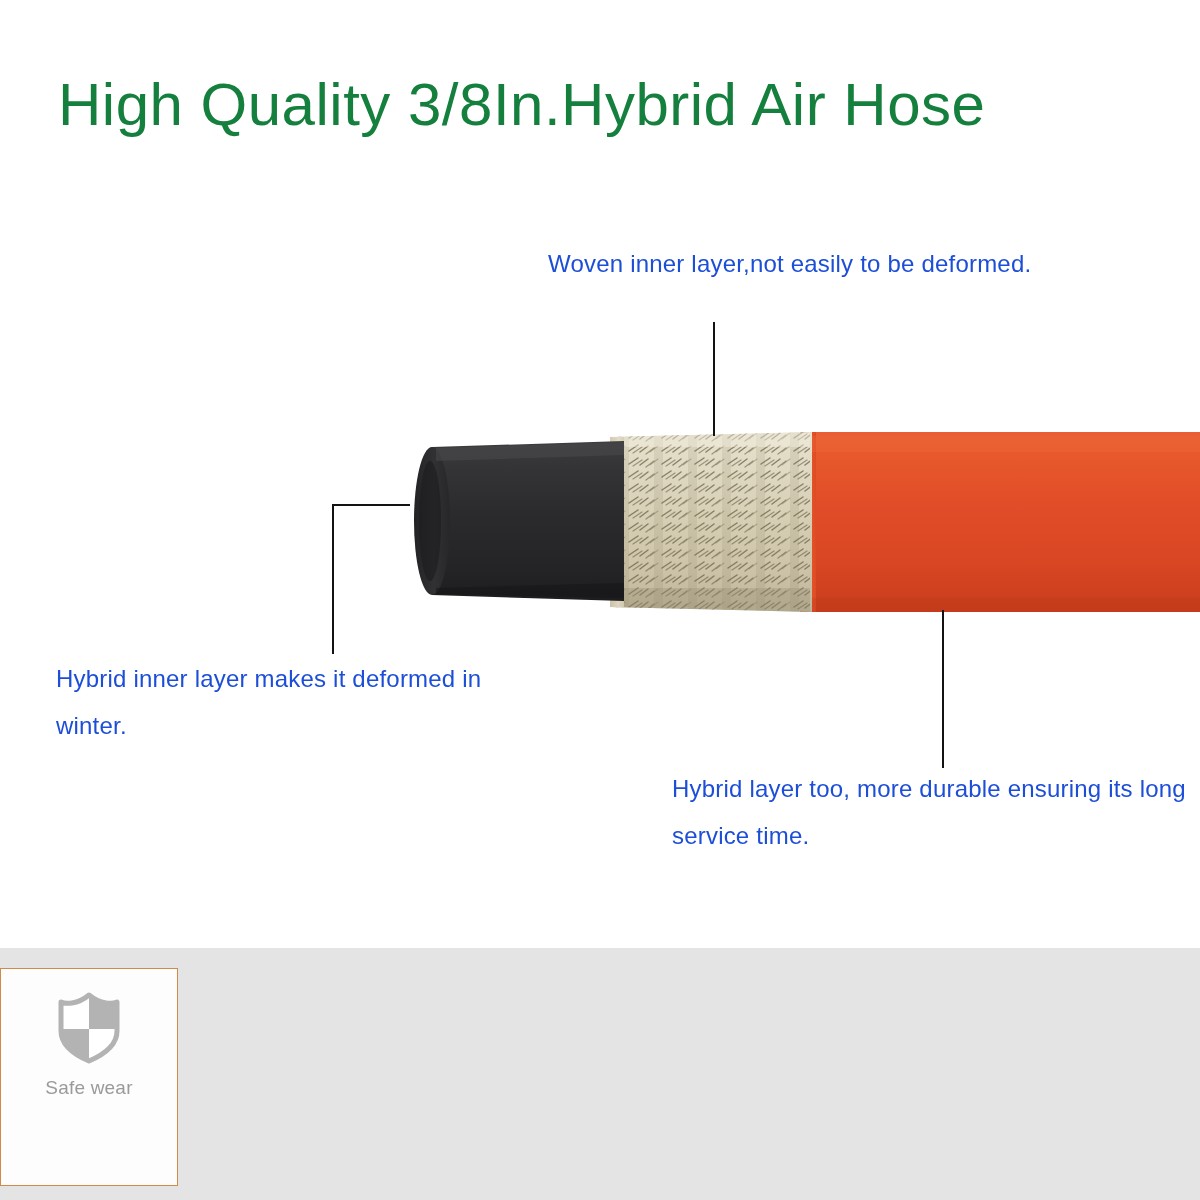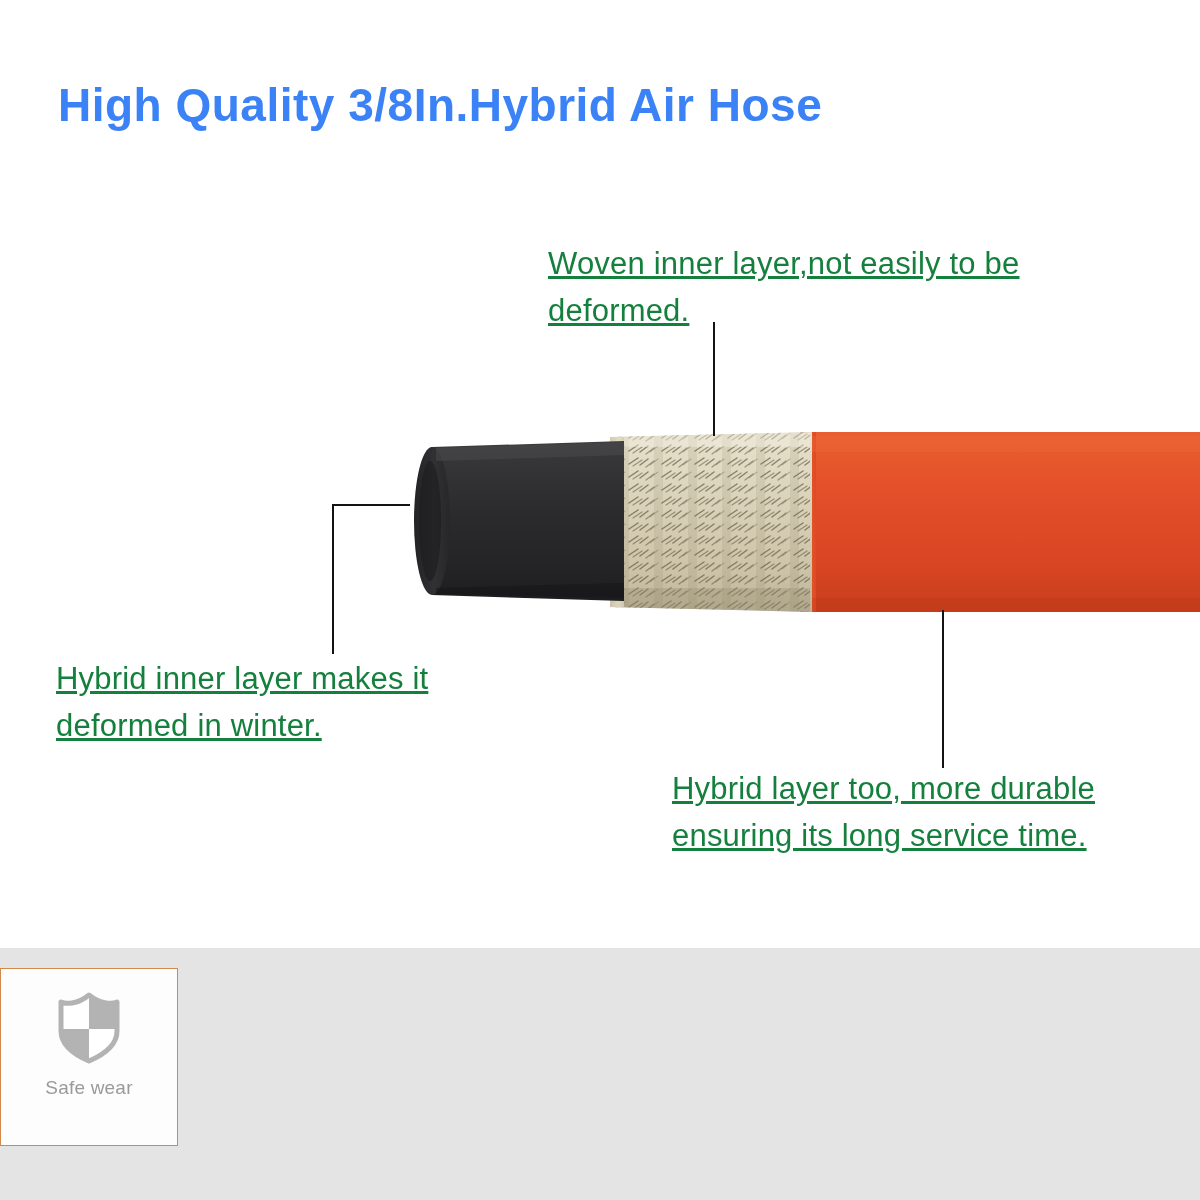--- a/index.html
+++ b/index.html
@@ -16,37 +16,36 @@
     height: 1200px;
     background: #ffffff;
     overflow: hidden;
   }
 
   
   .title {
     position: absolute;
     left: 58px;
     top: 76px;
-    font-size: 46px;
+    font-size: 60px;
     line-height: 58px;
-    font-weight: 700;
+    font-weight: 400;
     letter-spacing: 0.5px;
-    color: #3b82f6;
+    color: #15803d;
     white-space: nowrap;
   }
 
   
   .callout {
     position: absolute;
-    color: #15803d;
-    font-size: 31px;
+    color: #1d4ed8;
+    font-size: 24px;
     line-height: 47px;
     font-weight: 300;
     letter-spacing: 0.2px;
-    text-decoration: underline;
   }
   .callout-top    { left: 548px; top: 240px;  width: 560px; }
   .callout-left   { left: 56px;  top: 655px;  width: 470px; }
   .callout-bottom { left: 672px; top: 765px;  width: 530px; }
 
   
   .leader {
     position: absolute;
     background: #131313;
   }
@@ -80,21 +79,21 @@
     left: 0;
     top: 948px;
     width: 1200px;
     height: 252px;
     background: #e4e4e4;
   }
   .feature-box {
     position: absolute;
     top: 968px;
     width: 178px;
-    height: 178px;
+    height: 218px;
     background: #fdfdfd;
     border: 1.5px solid #d2894a;
     box-sizing: border-box;
     display: flex;
     flex-direction: column;
     align-items: center;
   }
   .feature-box:nth-of-type(1) { left: 66px; }
   .feature-box:nth-of-type(2) { left: 355px; }
   .feature-box:nth-of-type(3) { left: 641px; }

